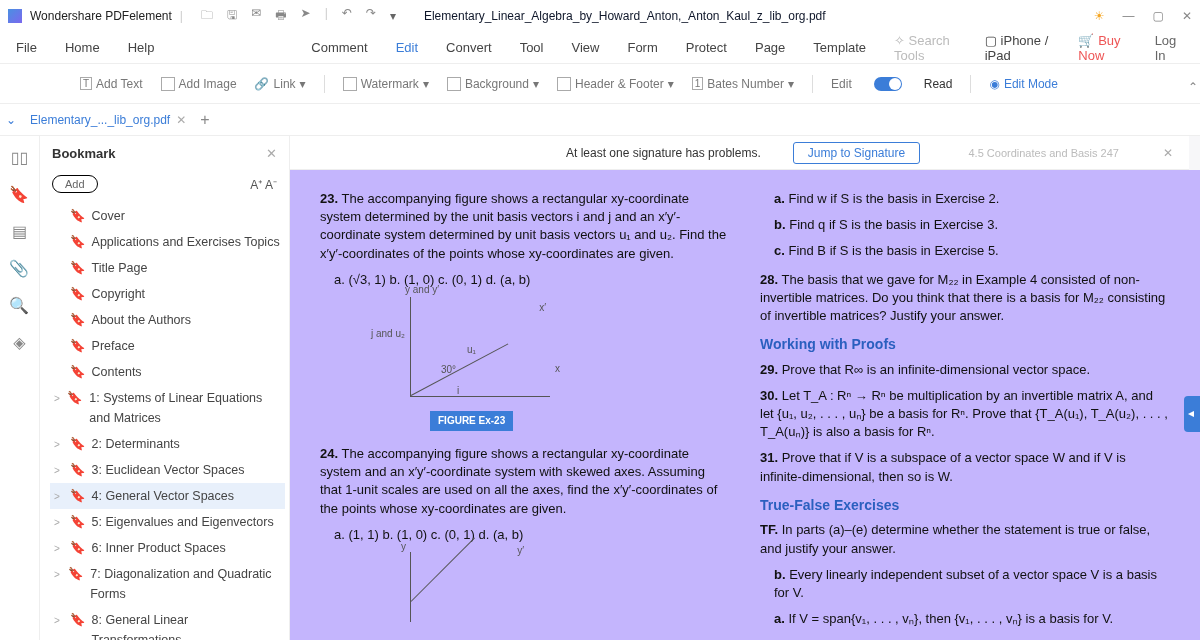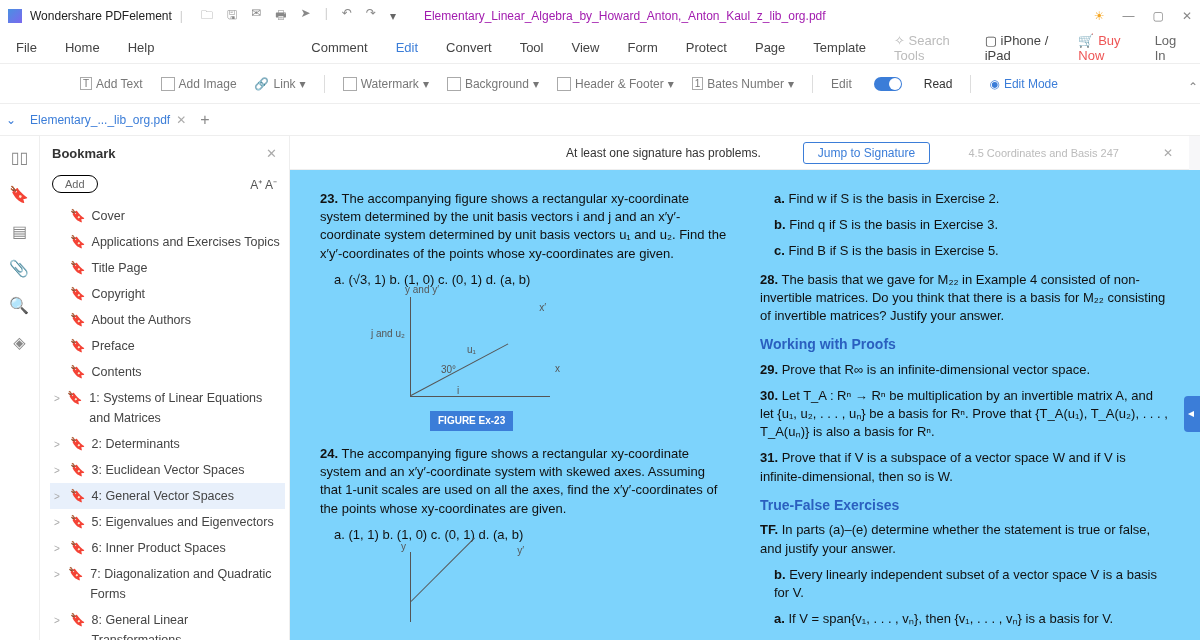--- a/index.html
+++ b/index.html
@@ -2,21 +2,21 @@
 <html><head>
 <meta charset="utf-8">
 <style>
 *{margin:0;padding:0;box-sizing:border-box;font-family:"Segoe UI",Arial,sans-serif}
 body{width:1200px;height:640px;overflow:hidden;background:#fff;font-size:12px;color:#333}
 .titlebar{height:32px;background:#fff;display:flex;align-items:center;padding:0 8px;gap:8px}
 .titlebar .logo{width:14px;height:14px;background:linear-gradient(135deg,#4a90e2,#7b68ee)}
 .titlebar .appname{font-size:12px;color:#222}
 .titlebar .tb-icons{display:flex;gap:14px;margin-left:10px;color:#888}
 .titlebar .tb-icons span{cursor:pointer}
-.titlebar .doc-title{flex:0 0 auto;margin-left:20px;color:#a21caf;font-size:12px}
+.titlebar .doc-title{flex:0 0 auto;margin-left:20px;color:#0f172a;font-size:12px}
 .titlebar .spacer{flex:1}
 .titlebar .win-ctrl{display:flex;gap:18px;color:#888;align-items:center}
 .sun{color:#f5a623}
 .menubar{height:32px;display:flex;align-items:center;padding:0 16px;gap:28px;border-bottom:1px solid #eee;font-size:13px}
 .menubar .m-item{color:#444;cursor:pointer}
 .menubar .m-item.active{color:#3b7dd8}
 .menubar .r-group{margin-left:auto;display:flex;gap:18px;align-items:flex-start;color:#666}
 .menubar .search-tools{color:#bbb}
 .menubar .buy{color:#e55}
 .menubar .iphone{color:#444}
@@ -41,24 +41,24 @@
 .sb-tools .add-btn{border:1px solid #000000;border-radius:10px;padding:2px 12px;font-size:11px;color:#666;cursor:pointer}
 .sb-tools .sp{flex:1}
 .sb-list{overflow-y:auto;padding:0 4px 10px 10px;font-size:12.5px;color:#444;line-height:1.6}
 .sb-list .itm{display:flex;gap:6px;padding:3px 4px;align-items:baseline}
 .sb-list .itm.sel{background:#e8f0fb}
 .sb-list .ch{color:#aaa;width:10px;display:inline-block;font-size:10px}
 .sb-list .bm{color:#aaa}
 .page{flex:1;position:relative;background:#f7f7f9;overflow:hidden}
 .sigbar{position:absolute;top:0;left:0;right:11px;height:34px;background:#fff;border-bottom:1px solid #eee;display:flex;align-items:center;padding:0 16px;gap:32px;font-size:12px}
 .sigbar .msg{flex:0 0 auto;margin-left:260px}
-.sigbar .jump{border:1px solid #3b7dd8;color:#3b7dd8;padding:3px 14px;border-radius:3px;cursor:pointer;margin-left:10px}
+.sigbar .jump{border:1px solid #3b7dd8;color:#3b7dd8;padding:3px 14px;border-radius:3px;cursor:pointer;}
 .sigbar .pg-ind{margin-left:auto;color:#bbb;font-size:11px}
 .sigbar .x{color:#aaa;cursor:pointer;margin-left:12px}
-.doc{position:absolute;top:34px;left:0;right:0;bottom:0;background:#7dd3fc;padding:20px 30px 0;display:flex;gap:30px;font-family:"Times New Roman",serif;font-size:13px;color:#111;line-height:1.4}
+.doc{position:absolute;top:34px;left:0;right:0;bottom:0;background:#c4b5fd;padding:20px 30px 0;display:flex;gap:30px;font-family:"Times New Roman",serif;font-size:13px;color:#111;line-height:1.4}
 .col{flex:1}
 .doc p{margin-bottom:8px}
 .doc .q-num{font-weight:bold}
 .doc .sub{margin-left:14px}
 .doc .blue-h{color:#2a5fbf;font-weight:bold;font-size:14px;margin:10px 0 6px}
 .doc .fig-lbl{display:inline-block;background:#3b7dd8;color:#fff;font-family:Arial;font-size:10px;font-weight:bold;padding:3px 8px;margin:6px 0}
 .doc .fig{font-family:Arial;font-size:10px;color:#555;margin:4px 0 8px 60px}
 .doc .abcd{margin-left:14px}
 .rt-handle{position:absolute;right:0;top:260px;width:16px;height:36px;background:#3b7dd8;border-radius:4px 0 0 4px}
 .caret{position:absolute;right:2px;top:80px;color:#888;font-size:12px}

